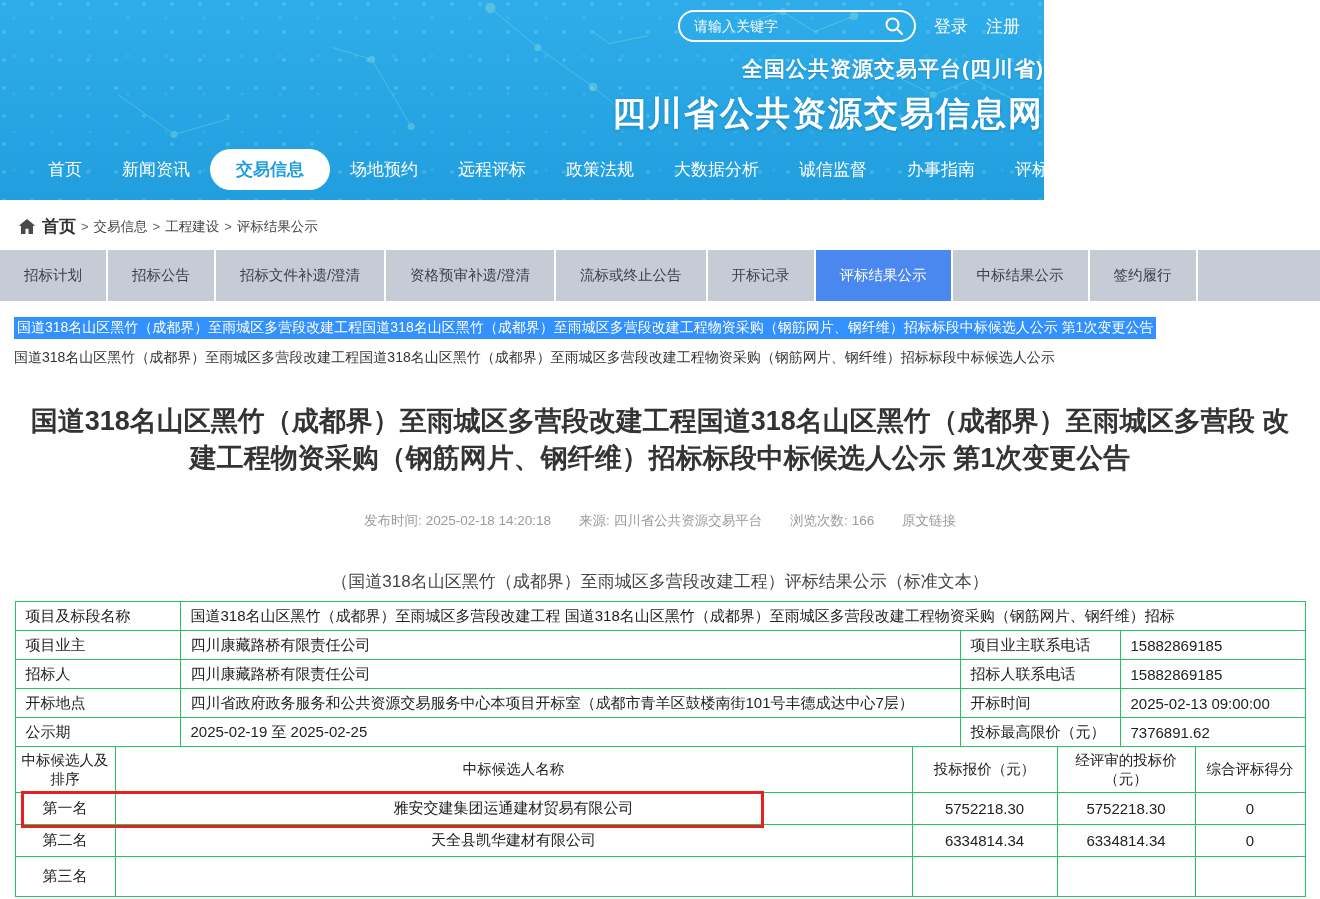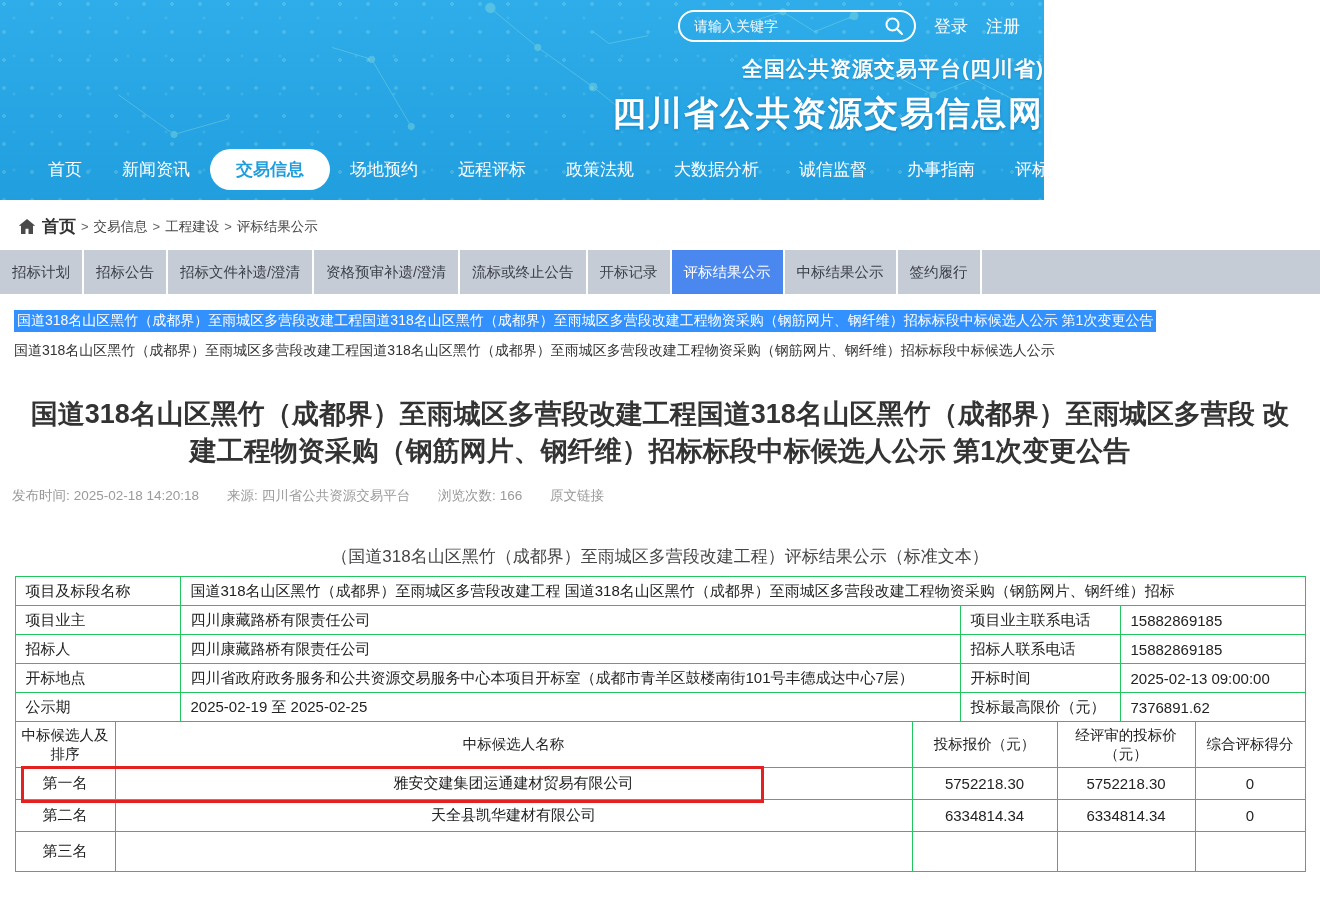--- a/index.html
+++ b/index.html
@@ -36,35 +36,35 @@
 
   
   .breadcrumb{ display:flex; align-items:center; padding:15px 0 12px 18px; background:#fff; }
   .home-icon{ width:18px; height:17px; margin-right:6px; }
   .crumb-home{ font-size:17px; font-weight:bold; color:#333; }
   .crumb-sep{ font-size:13px; color:#666; margin:0 5px; }
   .crumb-item{ font-size:13.5px; color:#444; cursor:pointer; }
 
   
   .tab-bar{ display:flex; gap:2px; background:#fff; }
-  .tab{ background:#c6ccd6; color:#3a3f47; font-size:14.5px; height:44px;
-    display:flex; align-items:center; padding:0 12px; cursor:pointer; white-space:nowrap; }
+  .tab{ background:#c6ccd6; color:#3a3f47; font-size:14.5px; height:51px;
+    display:flex; align-items:center; padding:0 24px; cursor:pointer; white-space:nowrap; }
   .tab.active{ background:#4a87ee; color:#fff; }
   .tab-filler{ flex:1; background:#c6ccd6; }
 
   
   .notice-list{ margin-top:16px; padding-left:14px; }
   .notice-highlight{ display:inline-block; background:#3390ff; color:#fff;
     font-size:14px; padding:2px 3px; line-height:1.25; cursor:pointer; }
   .notice-plain{ display:block; color:#333; font-size:14px; margin-top:10px; cursor:pointer; }
 
   
   .article-title{ width:1270px; margin:36px auto 0; text-align:center;
     font-size:27px; font-weight:bold; color:#333; line-height:1.4; }
-  .article-meta{ margin-top:16px; color:#9a9a9a; font-size:13.5px; }
+  .article-meta{ margin-top:34px; text-align:center; color:#9a9a9a; font-size:13.5px; }
   .article-meta .grp{ margin:0 12px; }
   .article-meta .lab{ margin-right:4px; }
   .orig-link{ color:#9a9a9a; cursor:pointer; }
 
   
   .table-caption{ margin-top:40px; text-align:center; font-size:17px; color:#454545; }
   table{ border-collapse:collapse; width:1290px; margin:8px auto 0; table-layout:fixed; }
   .cand-table{ margin-top:-1px; }
   td,th{ border:1px solid #22c55e; font-size:15px; color:#222; font-weight:normal; }
   .info-table td{ height:29px; padding:2px 10px; text-align:left; vertical-align:middle; }

